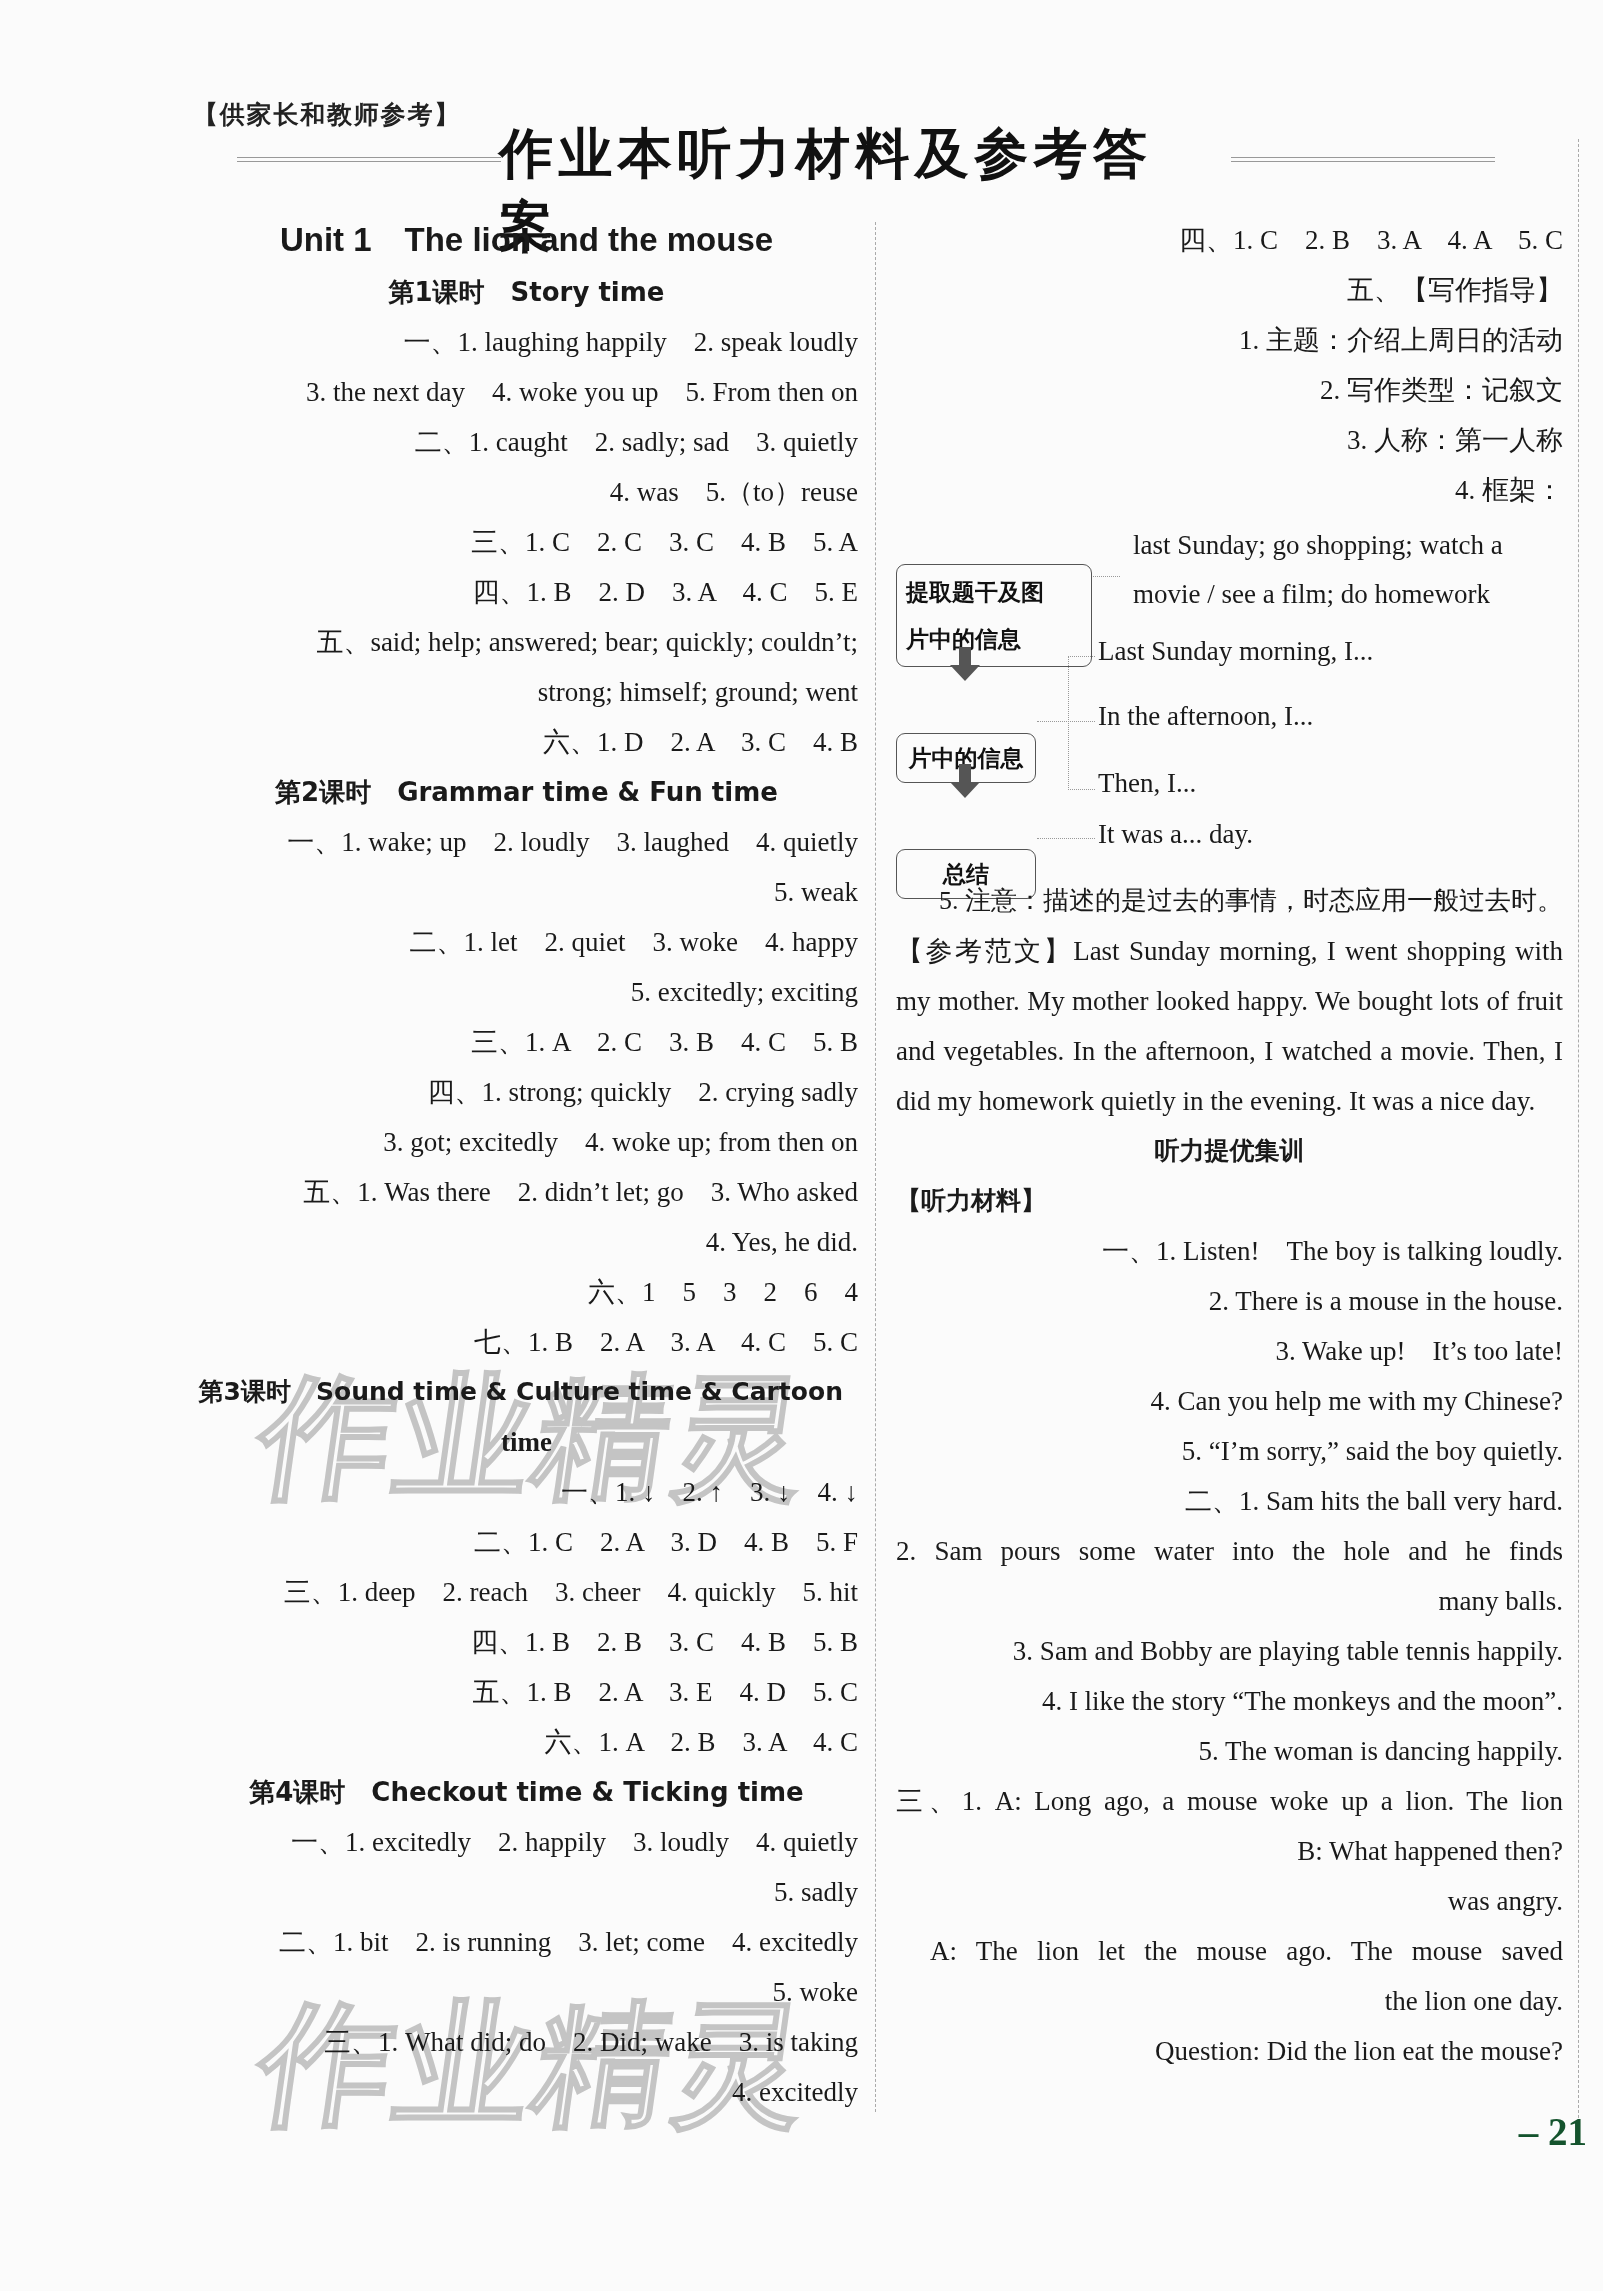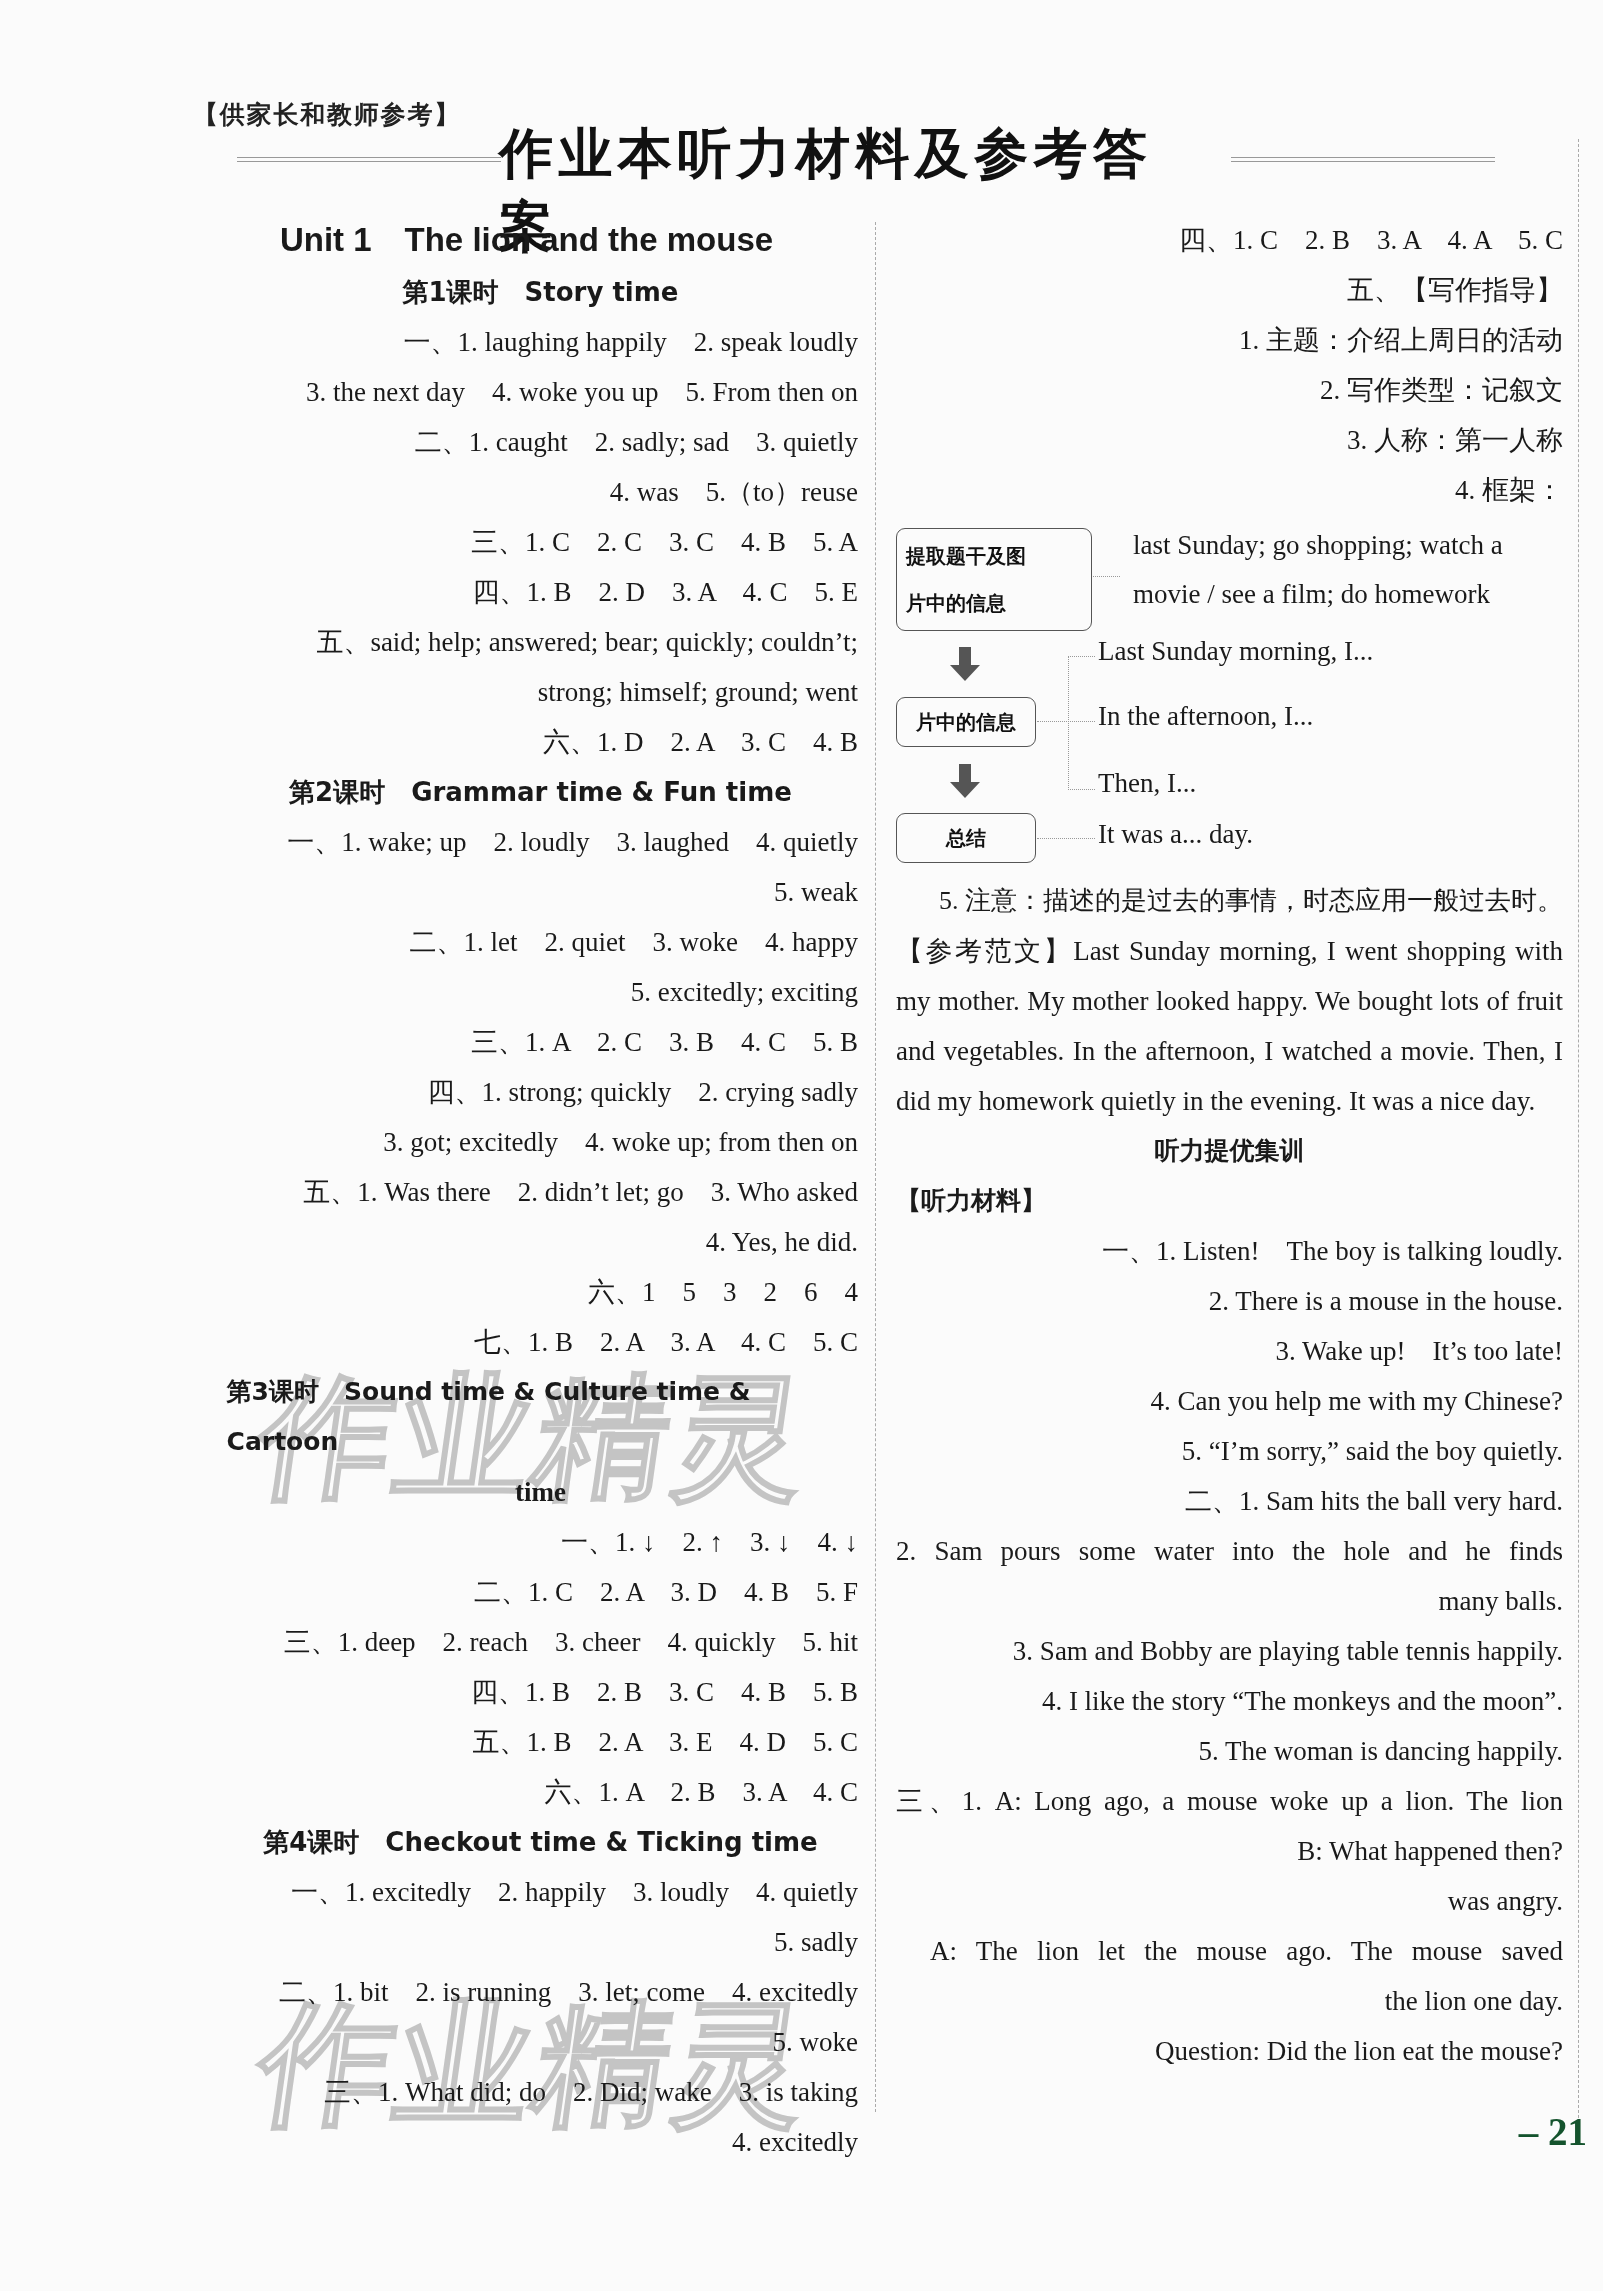--- a/index.html
+++ b/index.html
@@ -8,25 +8,25 @@
   .abs { position:absolute; }
   .hdr-note { left:193px; top:98px; font-family:"DejaVu Serif", serif; font-size:25px; font-weight:bold; letter-spacing:1.8px; color:#222; }
   .title { left:499px; top:118px; width:699px; font-family:"DejaVu Sans", sans-serif; font-size:54px; font-weight:bold; letter-spacing:5.4px; color:#111; }
   .dline { height:2.7px; border-top:1.8px solid #999; border-bottom:1.8px solid #999; }
   .vdash { width:0; border-left:1.8px dashed #aaa; }
   .col { position:absolute; font-size:27px; line-height:50px; }
   .col .ln { white-space:pre;text-align:right; }
   .col .ind { padding-left:32px; }
   .col .ind2 { padding-left:34px; }
   .unit-title { font-family:"Liberation Sans", sans-serif; font-size:33px; font-weight:bold; text-align:center; line-height:54px; }
-  .lesson { font-weight:bold; text-align:center; font-size:27px;margin-left:28px; }
+  .lesson { font-weight:bold; text-align:center; font-size:27px; }
   .just { text-align:justify; text-align-last:left; white-space:normal; }
   .center-b { text-align:center; font-family:"DejaVu Sans", sans-serif; font-weight:bold; font-size:25px; }
   .bold-zh { font-family:"DejaVu Sans", sans-serif; font-weight:bold; font-size:25px; }
-  .box { position:absolute; border:1.8px solid #555; border-radius:9px; font-family:"DejaVu Sans", sans-serif; font-weight:bold; font-size:20px; line-height:48px; padding:0 9px; background:#fbfbfb; color:#111; }
+  .box { position:absolute; border:1.8px solid #555; border-radius:9px; font-family:"DejaVu Sans", sans-serif; font-weight:bold; font-size:23px; line-height:48px; padding:0 9px; background:#fbfbfb; color:#111;margin-top:36px; }
   .arrow { position:absolute; width:0; height:0; }
   .arrow .stem { position:absolute; left:-6.3px; top:0; width:12.5px; height:19.7px; background:#555; }
   .arrow .head { position:absolute; left:-15px; top:18px; width:0; height:0; border-left:15px solid transparent; border-right:15px solid transparent; border-top:16px solid #555; }
   .fline { position:absolute; font-size:27px; white-space:nowrap; }
   .hdot { position:absolute; border-top:1.8px dotted #999; height:0; }
   .vdot { position:absolute; border-left:1.8px dotted #999; width:0; }
   .watermark { position:absolute; font-family:"DejaVu Sans", sans-serif; font-weight:bold; font-size:134px; color:transparent; -webkit-text-stroke:1.8px #bbb; letter-spacing:3.6px; transform:skewX(-8deg); opacity:0.85; }
   .pagenum { right:16px; top:2109px; font-family:"Liberation Serif", serif; font-weight:bold; font-size:39px; color:#14532d; }
 </style>
 </head>

